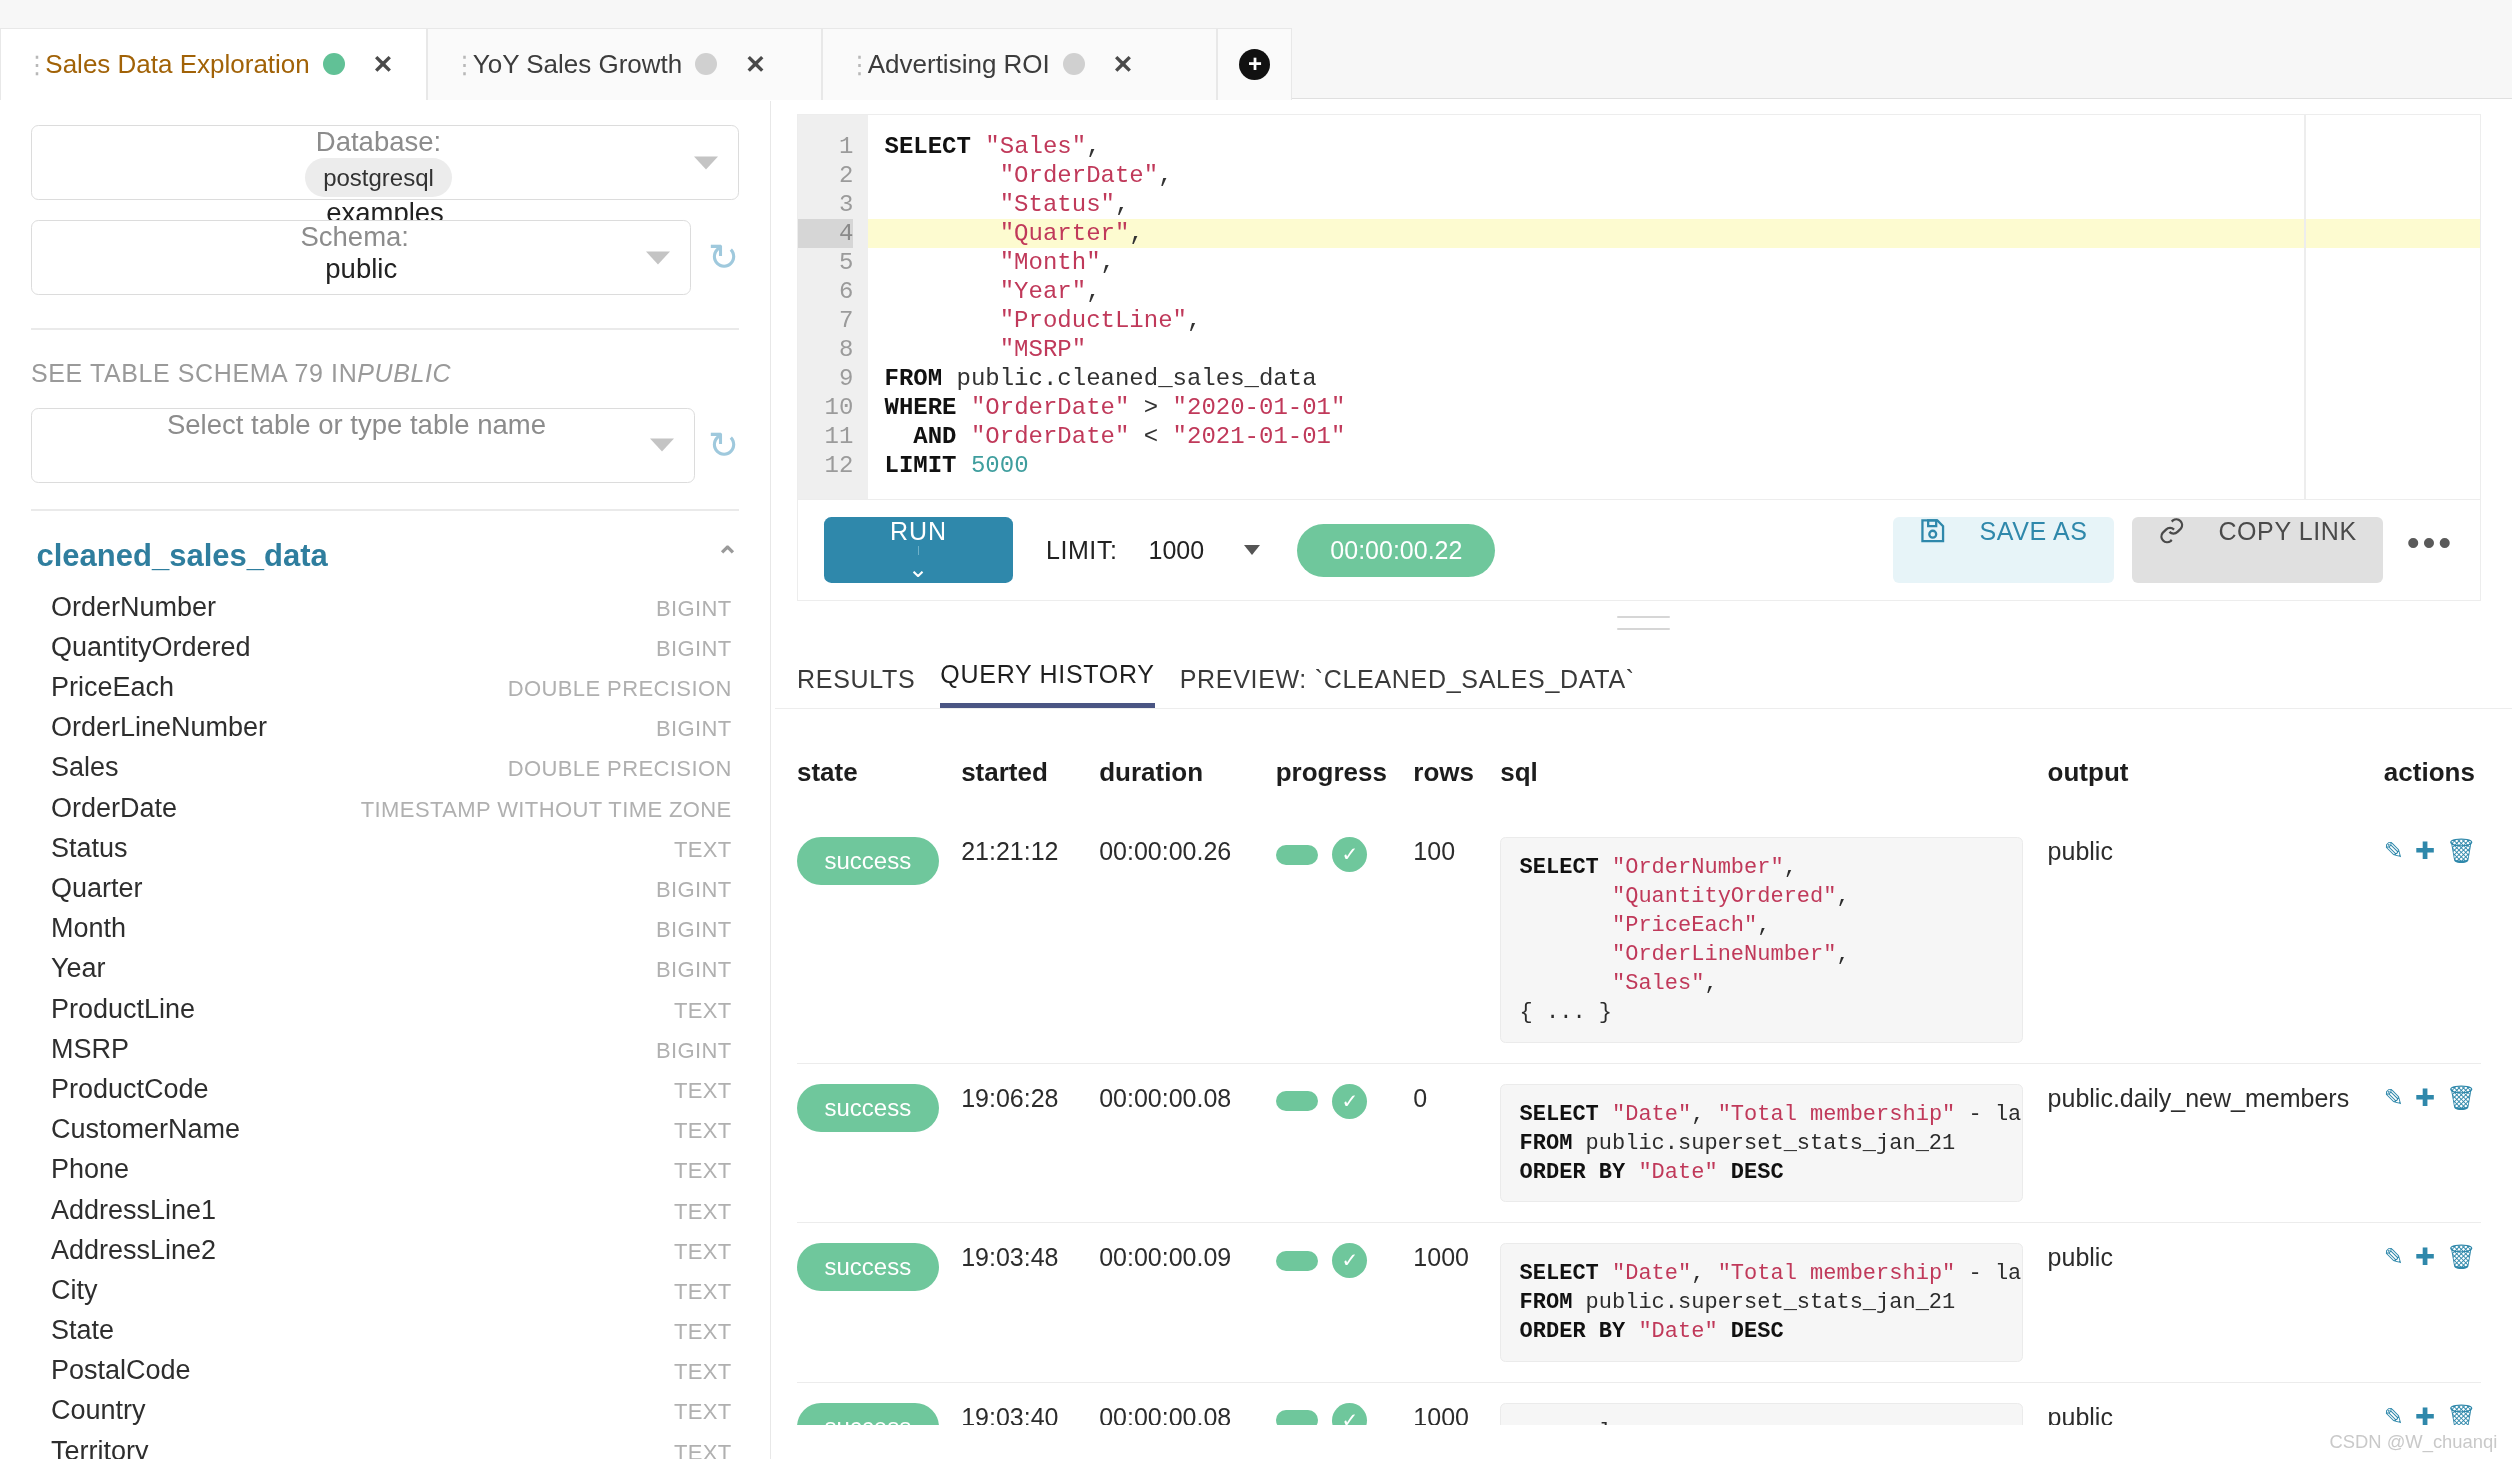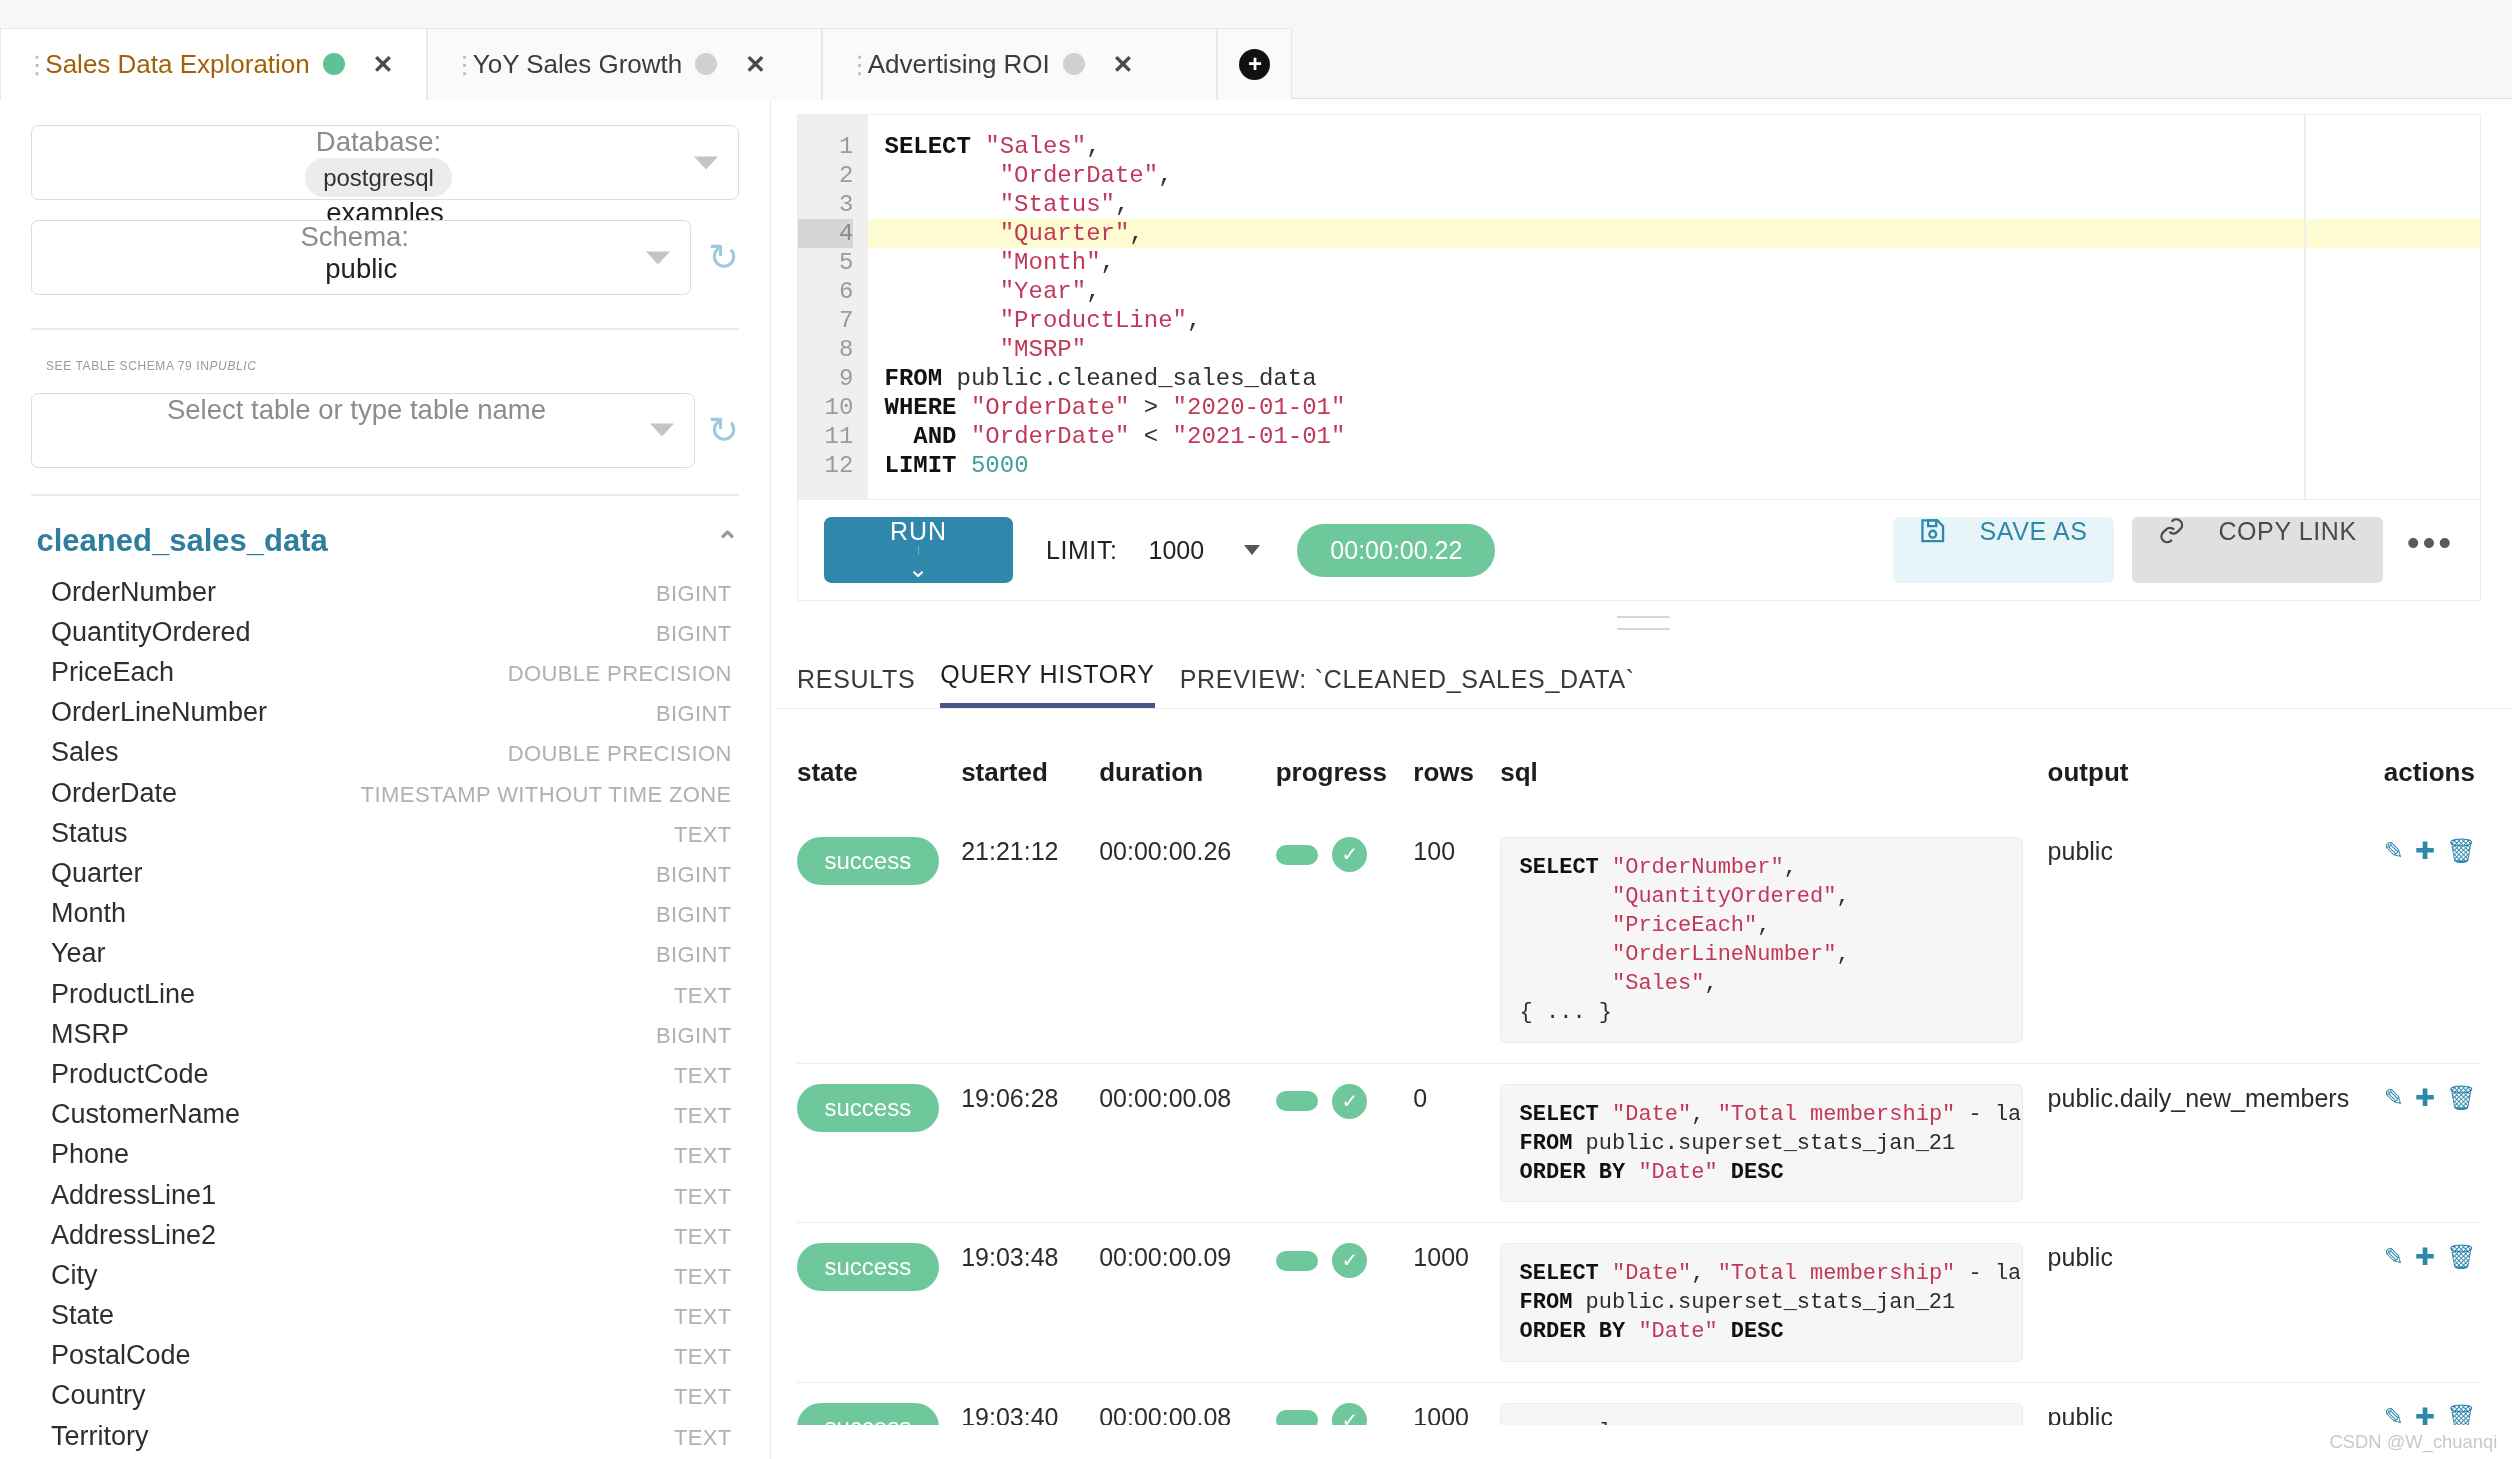--- a/index.html
+++ b/index.html
@@ -64,23 +64,22 @@
   .caret {
     position: absolute; right: 20px; top: 50%; transform: translateY(-50%);
     width: 0; height: 0; border-left: 12px solid transparent;
     border-right: 12px solid transparent; border-top: 13.8px solid #c4c4c4;
   }
   #schema-row { display: flex; align-items: center; gap: 16.5px; }
   #schema-row .selector { flex: 1; margin-bottom: 0; }
   .refresh-icon { color: #9fc9dd; font-size: 37px; cursor: pointer; flex: none; line-height: 1; }
   .divider { height: 1.8px; background: #eaeaea; margin: 33px 0 0 0; }
   .schema-hint {
-    font-size: 12px; color: #9a9a9a; letter-spacing: 0.6px;
+    font-size: 25px; color: #9a9a9a; letter-spacing: 0.6px;
     padding: 29px 0 20px 0;
-    margin-left: 15px;
   }
   .schema-hint i { font-style: italic; }
   .table-list-head {
     font-size: 31px; color: #2f7e9e; font-weight: bold;
     padding: 27.5px 0 13px 5.5px; display: flex; justify-content: space-between; align-items: center;
   }
   .chev-up { font-size: 27.5px; color: #9a9a9a; }
   .col-row {
     display: flex; justify-content: space-between; align-items: baseline;
     padding: 4.6px 7.3px 4.6px 20px; font-size: 27px;

